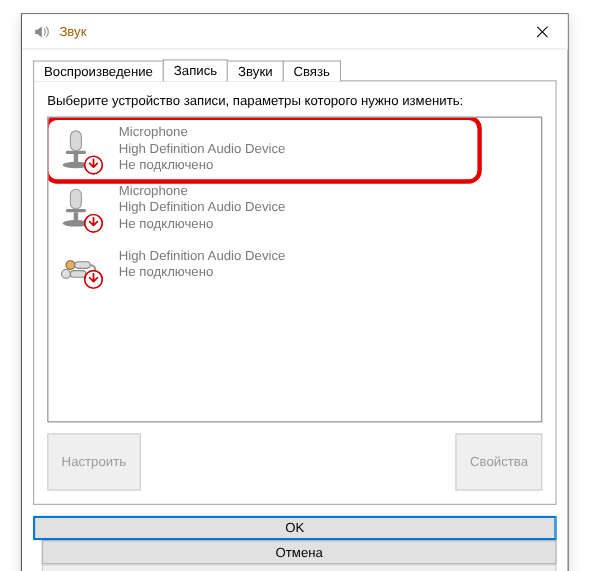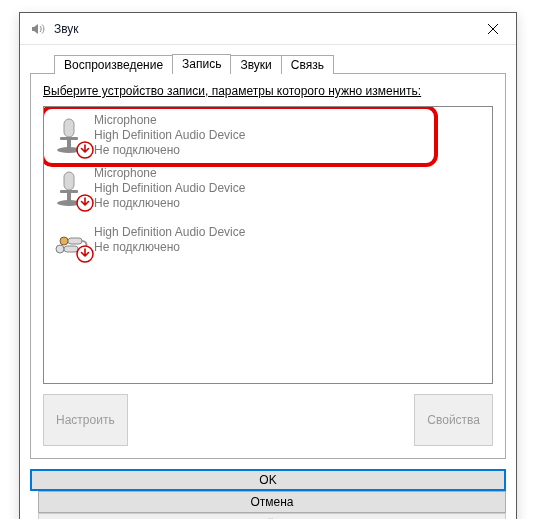--- a/index.html
+++ b/index.html
@@ -25,39 +25,38 @@
   }
   .title-icon {
     width: 20px; height: 20px;
     margin-left: 8px;
     display: flex; align-items: center; justify-content: center;
     color: #888;
   }
   .title-text {
     margin-left: 6px;
     font-size: 12px;
-    color: #0f172a;
+    color: #a16207;
   }
   .title-close {
     margin-left: auto;
     width: 46px; height: 32px;
     display: flex; align-items: center; justify-content: center;
     color: #000;
     font-size: 14px;
   }
   .content {
     padding: 8px 10px 10px 10px;
   }
   .tabs {
     display: flex;
     align-items: flex-end;
     position: relative;
     margin-bottom: -1px;
     z-index: 2;
-    margin-left: 24px;
   }
   .tab {
     border: 1px solid #aaa;
     border-bottom: none;
     padding: 2px 9px 2px 9px;
     background: #fff;
     margin-right: 0px;
     font-size: 12px;
     color: #000;
     position: relative;
@@ -75,35 +74,34 @@
   .tab-panel {
     border: 1px solid #aaa;
     padding: 10px 12px 12px 12px;
     position: relative;
     z-index: 1;
   }
   .instructions {
     font-size: 12px;
     color: #000;
     margin-bottom: 8px;
-    text-decoration: underline;
   }
   .device-list {
     background: #fff;
     border: 1px solid #888;
     height: 278px;
     overflow: auto;
     padding: 2px 0;
     position: relative;
   }
   .device-item {
     display: flex;
     align-items: center;
     padding: 4px 6px;
-    gap: 2px;
+    gap: 16px;
   }
   .dev-icon-wrap {
     width: 42px; height: 42px;
     position: relative;
     flex-shrink: 0;
   }
   .dev-text {
     line-height: 1.25;
     color: #7a7a7a;
     font-size: 12px;

